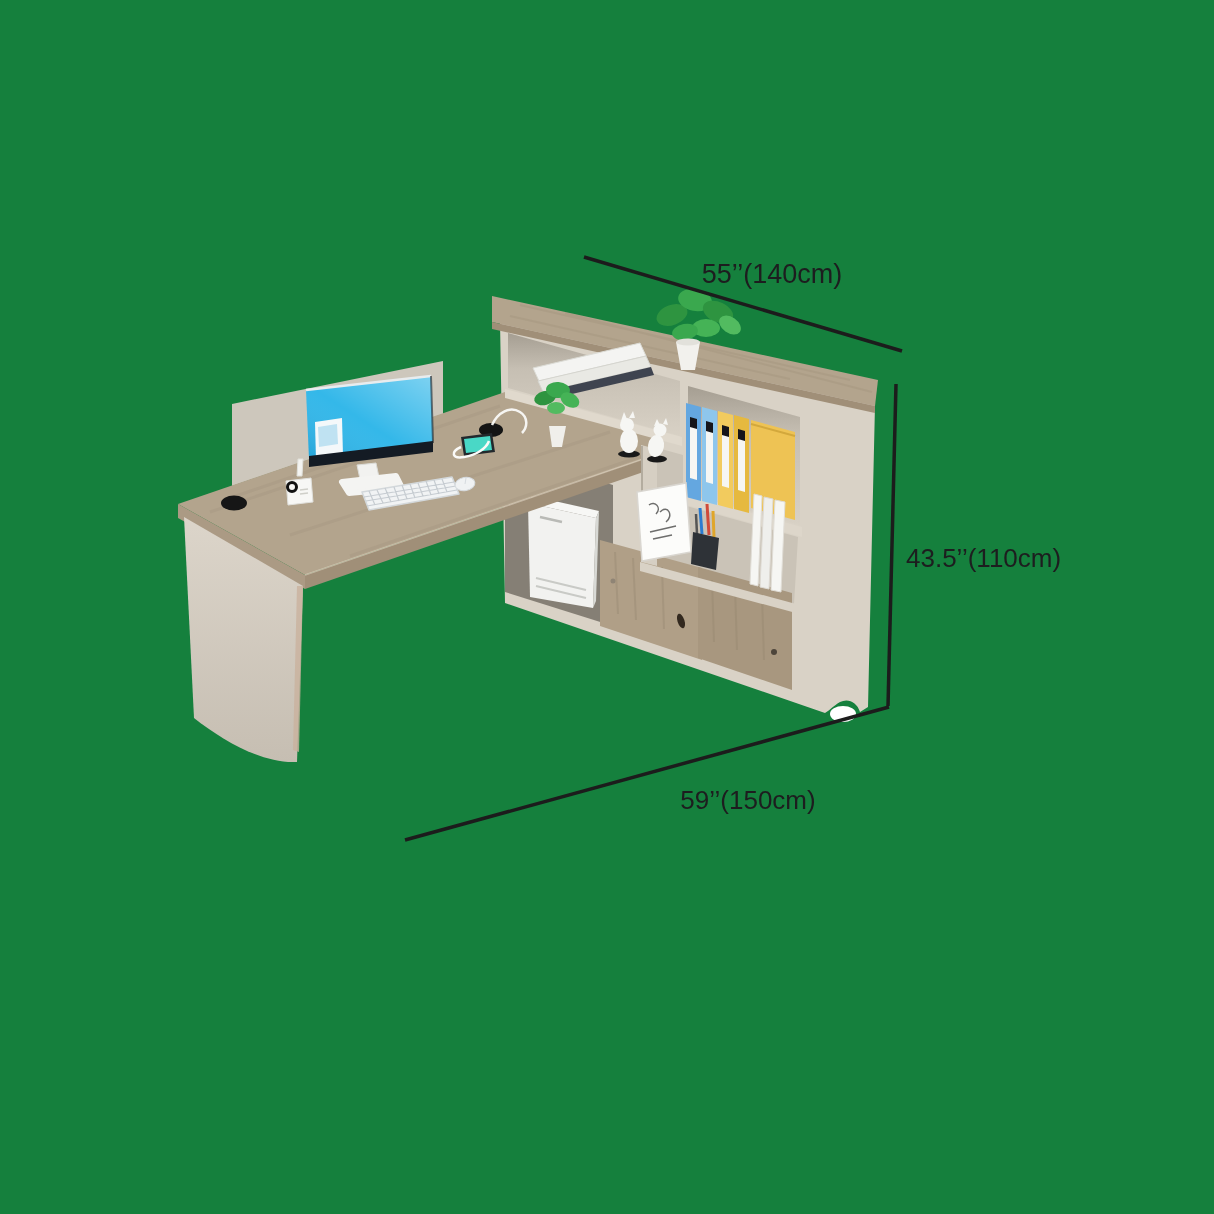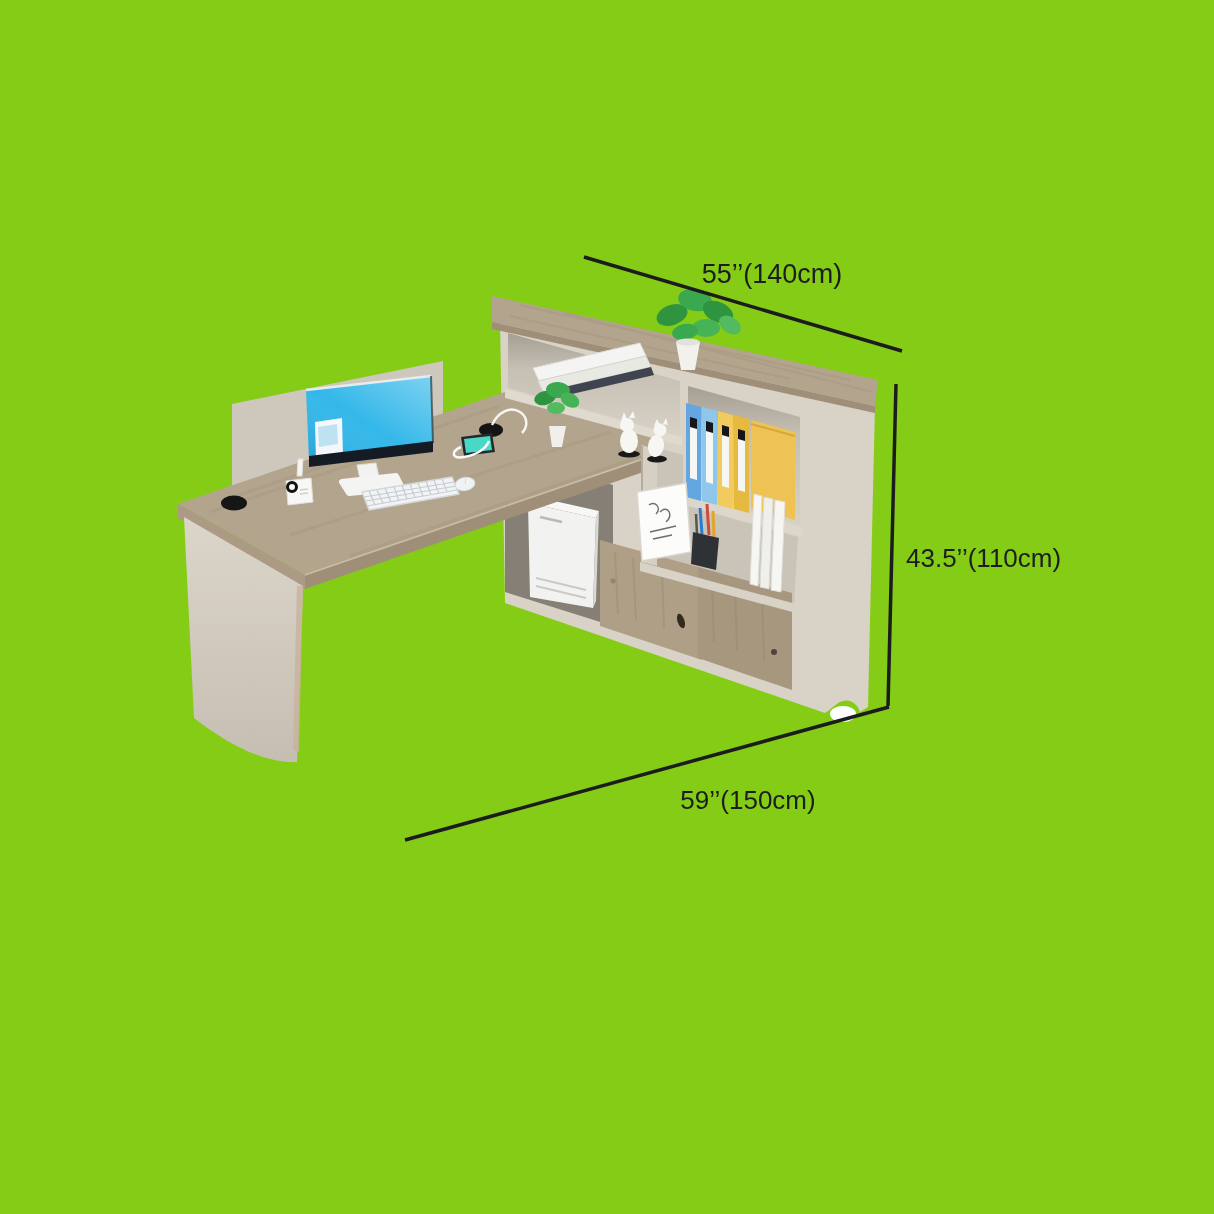--- a/index.html
+++ b/index.html
@@ -1,16 +1,16 @@
 <!DOCTYPE html>
 <html><head>
 <meta charset="utf-8">
 <style>
   html,body{margin:0;padding:0;background:#ffffff;}
-  .stage{position:relative;width:1214px;height:1214px;background:#84cc16;margin:0 auto;overflow:hidden;
+  .stage{position:relative;width:1214px;height:1214px;background:#15803d;margin:0 auto;overflow:hidden;
          font-family:"Liberation Sans", sans-serif;}
   svg{position:absolute;inset:0;display:block;}
   text{font-family:"Liberation Sans","DejaVu Sans",sans-serif;}
 </style>
 </head>
 <body>
 
 <div class="stage">
 <svg viewBox="0 0 1214 1214" width="1214" height="1214">
   <defs>

